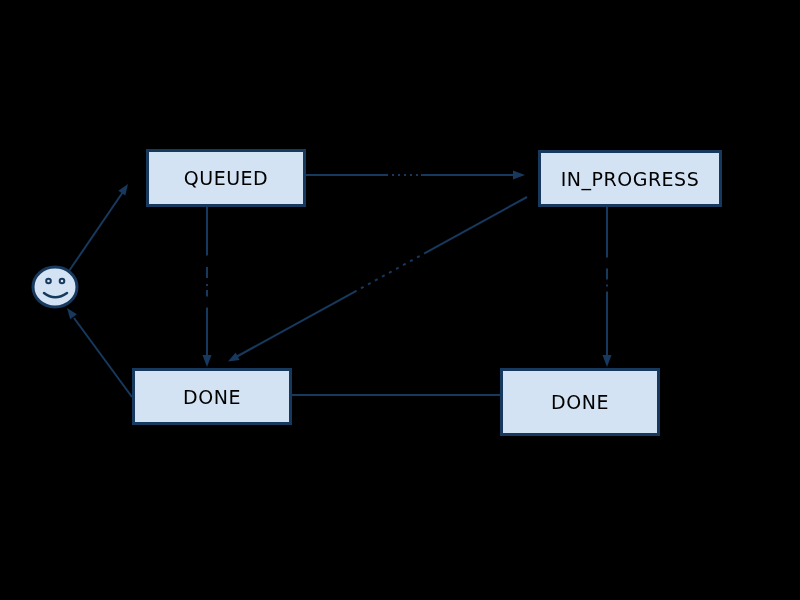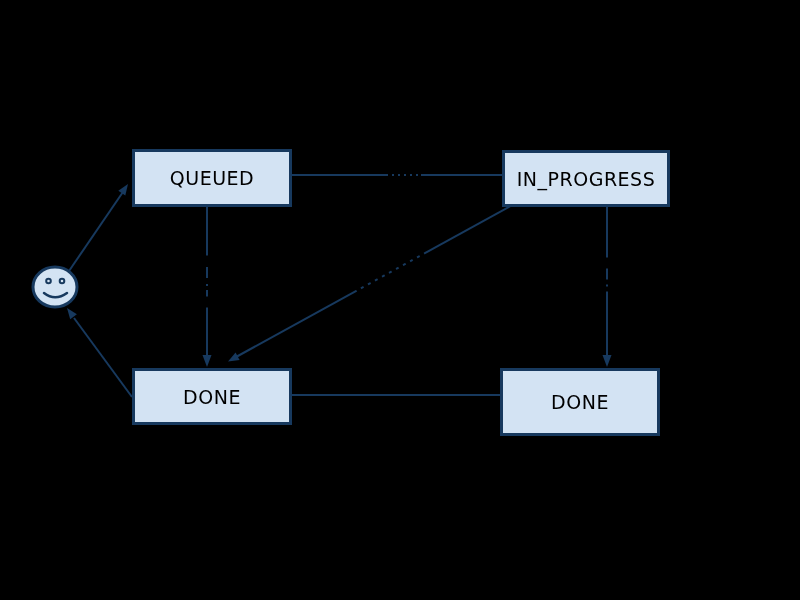--- a/index.html
+++ b/index.html
@@ -59,25 +59,25 @@
     <polygon class="arrowhead" points="67,308 70.2,319.3 76.9,314.3"></polygon>
 
     <g>
       <ellipse class="smiley-fill" cx="55" cy="287" rx="22" ry="20"></ellipse>
       <circle class="smiley-feature" cx="48.5" cy="281" r="2.3" stroke-width="2"></circle>
       <circle class="smiley-feature" cx="62" cy="281" r="2.3" stroke-width="2"></circle>
       <path class="smiley-feature" d="M44,293 Q55,301.5 67,293" stroke-width="2.5" stroke-linecap="round"></path>
     </g>
   </svg>
 
-  <div class="node" style="left:132px;top:149px;width:160px;height:58px">
+  <div class="node" style="left:146px;top:149px;width:160px;height:58px">
     <span>QUEUED</span>
   </div>
 
-  <div class="node" style="left:502px;top:150px;width:168px;height:57px">
+  <div class="node" style="left:538px;top:150px;width:184px;height:57px">
     <span>IN_PROGRESS</span>
   </div>
 
   <div class="node" style="left:132px;top:368px;width:160px;height:57px">
     <span>DONE</span>
   </div>
 
   <div class="node" style="left:500px;top:368px;width:160px;height:68px">
     <span>DONE</span>
   </div>

